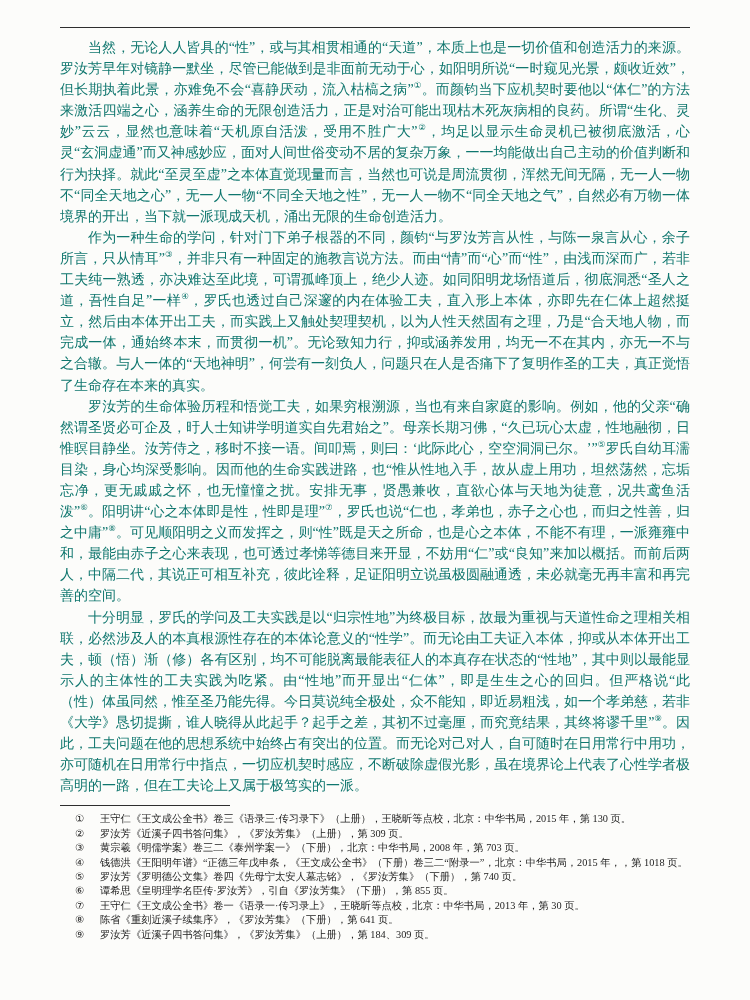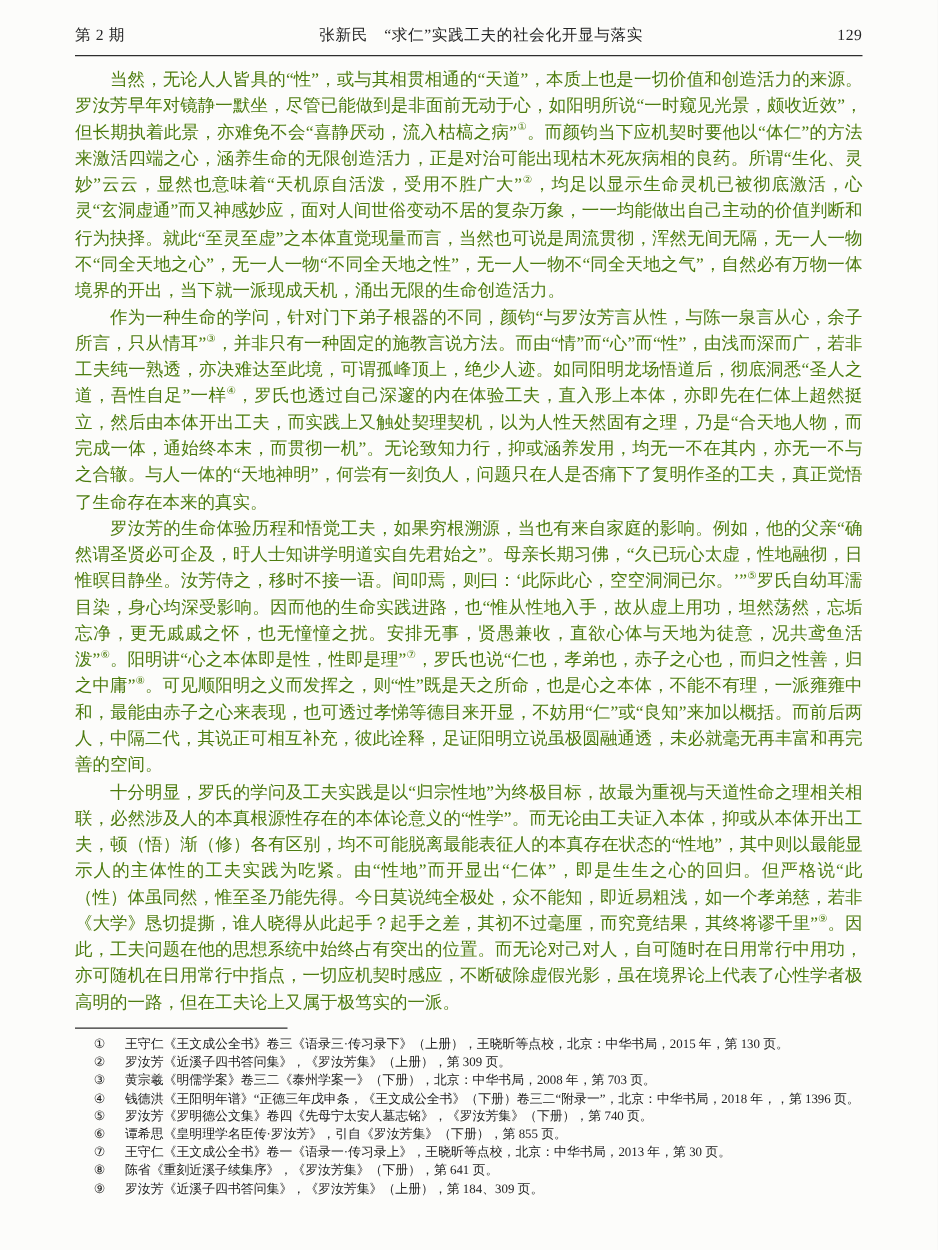--- a/index.html
+++ b/index.html
@@ -30,21 +30,21 @@
   .header-rule {
     margin-top: 7px;
     border-bottom: 1.3px solid #2e2e2e;
     height: 0;
   }
   .body-text {
     margin-top: 9px;
     font-size: 14px;
     line-height: 21.1px;
     text-align: justify;
-    color: #4d7c0f;
+    color: #0f766e;
   }
   .para { margin: 0; text-indent: 2em; }
   .para sup {
     font-size: 8.5px;
     line-height: 0;
     vertical-align: super;
   }
   .fn-sep {
     margin-top: 9px;
     width: 170px;
@@ -59,25 +59,20 @@
   }
   .fn { display: flex; padding-left: 15px; }
   .fn-marker { flex: 0 0 25px; }
   .fn-text { flex: 1 1 auto; font-family: Liberation Serif, serif; }
 </style>
 </head>
 <body>
 
 <div class="page">
 
-  <div class="header">
-    <span class="issue">第 2 期</span>
-    <span class="header-title">张新民　“求仁”实践工夫的社会化开显与落实</span>
-    <span class="pageno">129</span>
-  </div>
 
   <div class="header-rule"></div>
 
   <div class="body-text">
       <p class="para">当然，无论人人皆具的“性”，或与其相贯相通的“天道”，本质上也是一切价值和创造活力的来源。罗汝芳早年对镜静一默坐，尽管已能做到是非面前无动于心，如阳明所说“一时窥见光景，颇收近效”，但长期执着此景，亦难免不会“喜静厌动，流入枯槁之病”<sup>①</sup>。而颜钧当下应机契时要他以“体仁”的方法来激活四端之心，涵养生命的无限创造活力，正是对治可能出现枯木死灰病相的良药。所谓“生化、灵妙”云云，显然也意味着“天机原自活泼，受用不胜广大”<sup>②</sup>，均足以显示生命灵机已被彻底激活，心灵“玄洞虚通”而又神感妙应，面对人间世俗变动不居的复杂万象，一一均能做出自己主动的价值判断和行为抉择。就此“至灵至虚”之本体直觉现量而言，当然也可说是周流贯彻，浑然无间无隔，无一人一物不“同全天地之心”，无一人一物“不同全天地之性”，无一人一物不“同全天地之气”，自然必有万物一体境界的开出，当下就一派现成天机，涌出无限的生命创造活力。</p>
       <p class="para">作为一种生命的学问，针对门下弟子根器的不同，颜钧“与罗汝芳言从性，与陈一泉言从心，余子所言，只从情耳”<sup>③</sup>，并非只有一种固定的施教言说方法。而由“情”而“心”而“性”，由浅而深而广，若非工夫纯一熟透，亦决难达至此境，可谓孤峰顶上，绝少人迹。如同阳明龙场悟道后，彻底洞悉“圣人之道，吾性自足”一样<sup>④</sup>，罗氏也透过自己深邃的内在体验工夫，直入形上本体，亦即先在仁体上超然挺立，然后由本体开出工夫，而实践上又触处契理契机，以为人性天然固有之理，乃是“合天地人物，而完成一体，通始终本末，而贯彻一机”。无论致知力行，抑或涵养发用，均无一不在其内，亦无一不与之合辙。与人一体的“天地神明”，何尝有一刻负人，问题只在人是否痛下了复明作圣的工夫，真正觉悟了生命存在本来的真实。</p>
       <p class="para">罗汝芳的生命体验历程和悟觉工夫，如果穷根溯源，当也有来自家庭的影响。例如，他的父亲“确然谓圣贤必可企及，旴人士知讲学明道实自先君始之”。母亲长期习佛，“久已玩心太虚，性地融彻，日惟暝目静坐。汝芳侍之，移时不接一语。间叩焉，则曰：‘此际此心，空空洞洞已尔。’”<sup>⑤</sup>罗氏自幼耳濡目染，身心均深受影响。因而他的生命实践进路，也“惟从性地入手，故从虚上用功，坦然荡然，忘垢忘净，更无戚戚之怀，也无憧憧之扰。安排无事，贤愚兼收，直欲心体与天地为徒意，况共鸢鱼活泼”<sup>⑥</sup>。阳明讲“心之本体即是性，性即是理”<sup>⑦</sup>，罗氏也说“仁也，孝弟也，赤子之心也，而归之性善，归之中庸”<sup>⑧</sup>。可见顺阳明之义而发挥之，则“性”既是天之所命，也是心之本体，不能不有理，一派雍雍中和，最能由赤子之心来表现，也可透过孝悌等德目来开显，不妨用“仁”或“良知”来加以概括。而前后两人，中隔二代，其说正可相互补充，彼此诠释，足证阳明立说虽极圆融通透，未必就毫无再丰富和再完善的空间。</p>
       <p class="para">十分明显，罗氏的学问及工夫实践是以“归宗性地”为终极目标，故最为重视与天道性命之理相关相联，必然涉及人的本真根源性存在的本体论意义的“性学”。而无论由工夫证入本体，抑或从本体开出工夫，顿（悟）渐（修）各有区别，均不可能脱离最能表征人的本真存在状态的“性地”，其中则以最能显示人的主体性的工夫实践为吃紧。由“性地”而开显出“仁体”，即是生生之心的回归。但严格说“此（性）体虽同然，惟至圣乃能先得。今日莫说纯全极处，众不能知，即近易粗浅，如一个孝弟慈，若非《大学》恳切提撕，谁人晓得从此起手？起手之差，其初不过毫厘，而究竟结果，其终将谬千里”<sup>⑨</sup>。因此，工夫问题在他的思想系统中始终占有突出的位置。而无论对己对人，自可随时在日用常行中用功，亦可随机在日用常行中指点，一切应机契时感应，不断破除虚假光影，虽在境界论上代表了心性学者极高明的一路，但在工夫论上又属于极笃实的一派。</p>
     </div>
 
@@ -91,21 +86,21 @@
       <div class="fn">
         <span class="fn-marker">②</span>
         <span class="fn-text">罗汝芳《近溪子四书答问集》，《罗汝芳集》（上册），第 309 页。</span>
       </div>
       <div class="fn">
         <span class="fn-marker">③</span>
         <span class="fn-text">黄宗羲《明儒学案》卷三二《泰州学案一》（下册），北京：中华书局，2008 年，第 703 页。</span>
       </div>
       <div class="fn">
         <span class="fn-marker">④</span>
-        <span class="fn-text">钱德洪《王阳明年谱》“正德三年戊申条，《王文成公全书》（下册）卷三二“附录一”，北京：中华书局，2018 年，，第 1396 页。</span>
+        <span class="fn-text">钱德洪《王阳明年谱》“正德三年戊申条，《王文成公全书》（下册）卷三二“附录一”，北京：中华书局，2015 年，，第 1018 页。</span>
       </div>
       <div class="fn">
         <span class="fn-marker">⑤</span>
         <span class="fn-text">罗汝芳《罗明德公文集》卷四《先母宁太安人墓志铭》，《罗汝芳集》（下册），第 740 页。</span>
       </div>
       <div class="fn">
         <span class="fn-marker">⑥</span>
         <span class="fn-text">谭希思《皇明理学名臣传·罗汝芳》，引自《罗汝芳集》（下册），第 855 页。</span>
       </div>
       <div class="fn">

